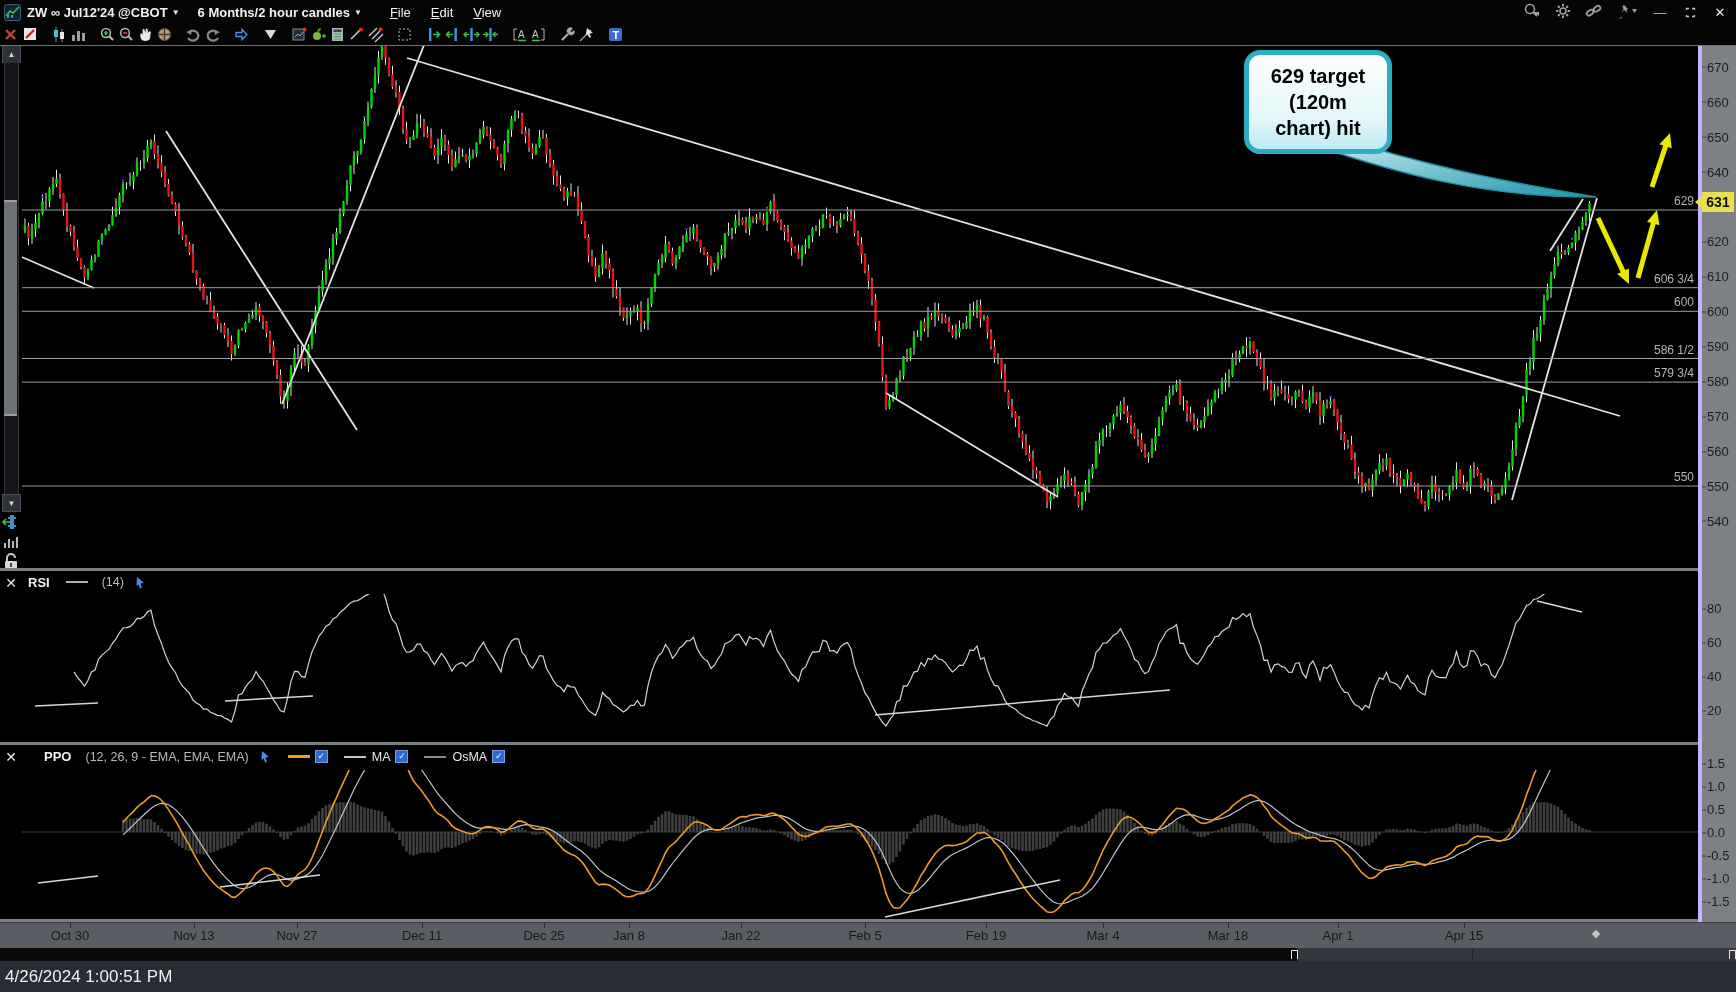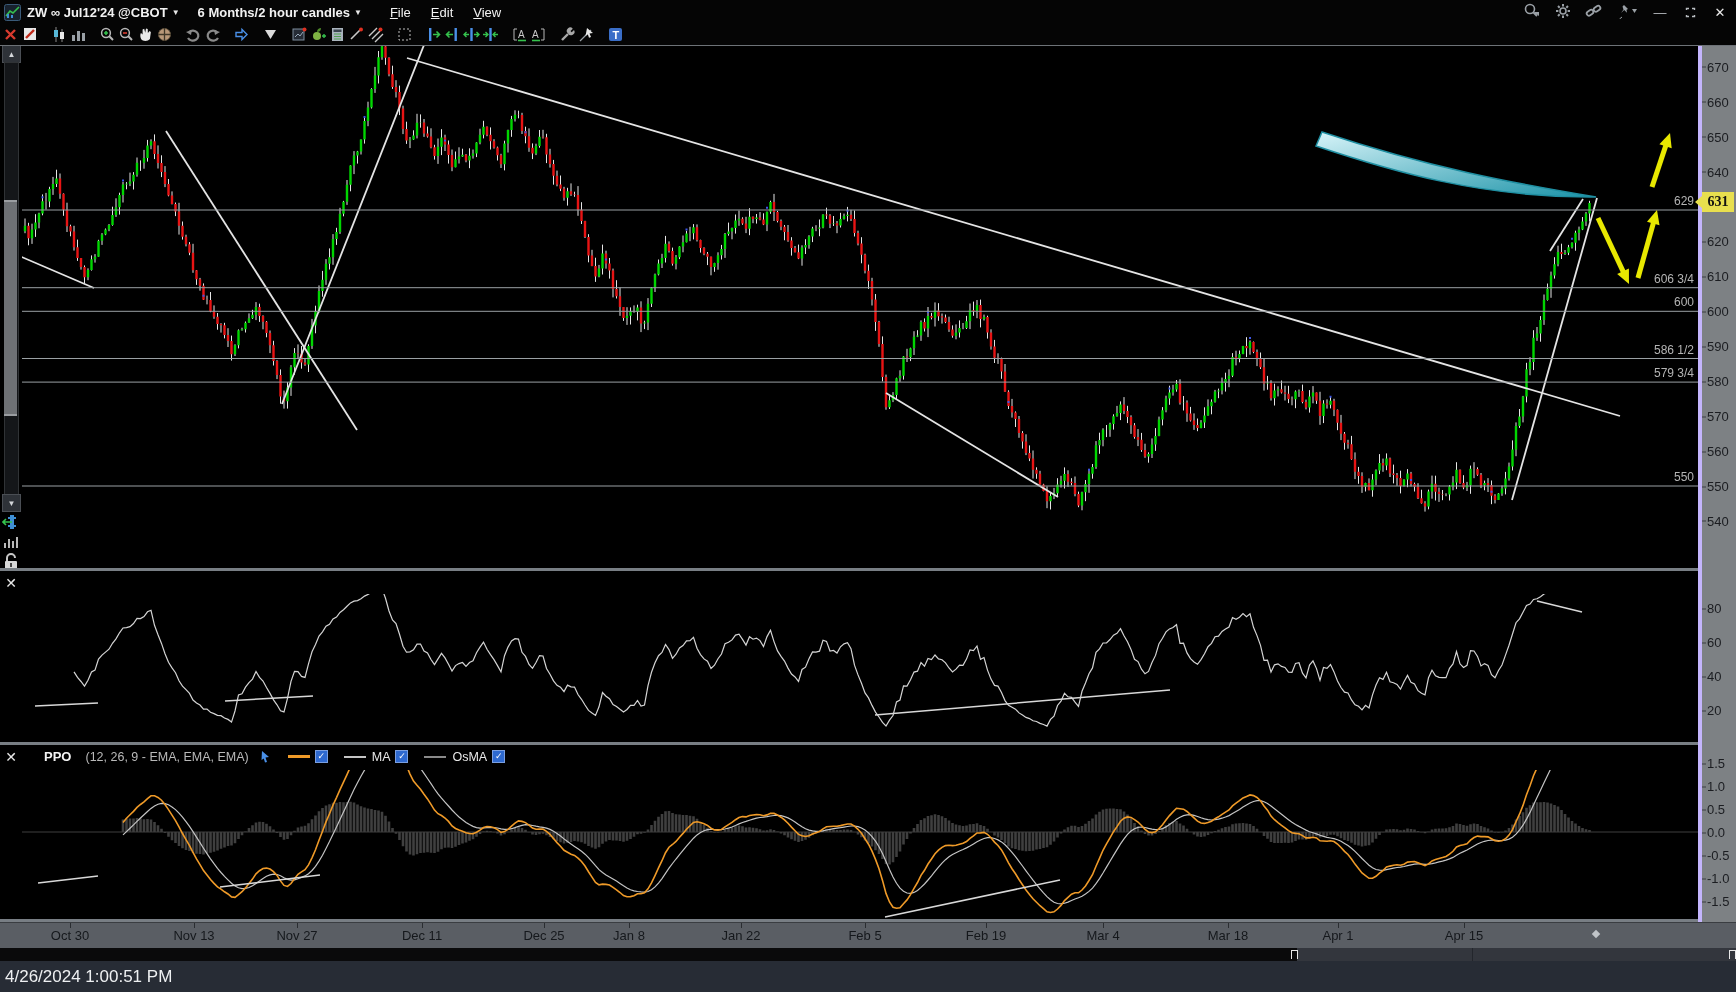--- a/index.html
+++ b/index.html
@@ -54,21 +54,21 @@
   .scroll-mark{position:absolute;top:2px;width:5px;height:8px;border:1px solid #e8e8e8;border-bottom:none;background:none;}
   .status-bar{position:absolute;left:0;top:961px;width:1736px;height:31px;background:#272c35;z-index:10;
               color:#eef0f2;font-size:17px;display:flex;align-items:center;padding-left:5px;box-sizing:border-box;}
   
   #overlay{position:absolute;left:0;top:0;z-index:4;pointer-events:none;}
   .callout{position:absolute;left:1244px;top:50px;width:138px;height:94px;z-index:8;
            background:linear-gradient(180deg,#ffffff 0%,#e2f6fa 70%,#bfeaf2 100%);
            border:5px solid #2aafc2;border-radius:16px;display:flex;flex-direction:column;
            align-items:center;justify-content:center;color:#000;font-weight:bold;font-size:20px;line-height:26px;}
   .price-tag{position:absolute;left:1702px;top:192px;width:32px;height:20px;background:#e8df4e;z-index:8;
-             color:#111;font-weight:bold;font-size:14px;display:flex;align-items:center;justify-content:center;font-family:Liberation Serif, serif;}
+             color:#111;font-weight:bold;font-size:14px;display:flex;align-items:center;justify-content:center;}
   .price-tag:before{content:"";position:absolute;left:-7px;top:4px;border-right:7px solid #e8df4e;
                     border-top:6px solid transparent;border-bottom:6px solid transparent;}
 </style>
 </head>
 <body>
 
 <div id="app">
 
   <div class="menubar">
     <svg class="logo" viewBox="0 0 17 17">
@@ -394,20 +394,28 @@
         <rect x="13" y="2" width="2" height="11" fill="#b8b8b8"></rect>
     </svg>
     <svg style="position:absolute;left:3px;top:508px;" width="16" height="18" viewBox="0 0 16 18">
       <path d="M4 8 V5 a4 4 0 0 1 8 0" stroke="#c8c8c8" stroke-width="2" fill="none"></path>
       <rect x="2" y="8" width="12" height="8" rx="1" fill="#d8d8d8"></rect>
         <rect x="7" y="10" width="2" height="4" fill="#444"></rect>
     </svg>
   </div>
 
   <div class="panel-close" style="top:575px;">✕</div>
+  <div class="panel-header" style="top:571px;height:22px;">
+    <span class="ph-title">RSI</span>
+    <span class="swatch" style="border-color:#b0b0b0;"></span>
+    <span class="ph-params">(14)</span>
+    <svg class="hand-ico" width="13" height="13" viewBox="0 0 13 13">
+      <path d="M3 1 L10 7 L6.5 7.5 L8 12 L6 12.5 L4.8 8.5 L2.5 10 Z" fill="#4a90e8"></path>
+    </svg>
+  </div>
 
   <div class="panel-close" style="top:749px;">✕</div>
   <div class="panel-header" style="top:744px;height:25px;margin-left:16px;">
     <span class="ph-title">PPO</span>
     <span class="ph-params">(12, 26, 9 - EMA, EMA, EMA)</span>
     <svg class="hand-ico" width="13" height="13" viewBox="0 0 13 13">
       <path d="M3 1 L10 7 L6.5 7.5 L8 12 L6 12.5 L4.8 8.5 L2.5 10 Z" fill="#4a90e8"></path>
     </svg>
     <span class="swatch" style="border-color:#ef9a28;border-top-width:3px;"></span>
     <span class="cbx">✓</span>
@@ -444,20 +452,25 @@
       <div class="axis-tick" style="top: 787px;">0.0</div>
       <div class="axis-tick" style="top: 810px;">-0.5</div>
       <div class="axis-tick" style="top: 833px; text-align: center;">-1.0</div>
       <div class="axis-tick" style="top: 856px;">-1.5</div>
     </div>
 
   <div class="price-tag">
     <span>631</span>
   </div>
 
+  <div class="callout">
+    <span>629 target</span>
+    <span>(120m</span>
+    <span>chart) hit</span>
+  </div>
 
   <div class="date-bar" id="date-bar">
       <div class="date-tick" style="left:70px"></div>
      <div class="date-label" style="left:70px">Oct 30</div>
       <div class="date-tick" style="left:194px"></div>
      <div class="date-label" style="left:194px">Nov 13</div>
       <div class="date-tick" style="left:297px"></div>
      <div class="date-label" style="left:297px">Nov 27</div>
       <div class="date-tick" style="left:422px"></div>
      <div class="date-label" style="left:422px">Dec 11</div>

